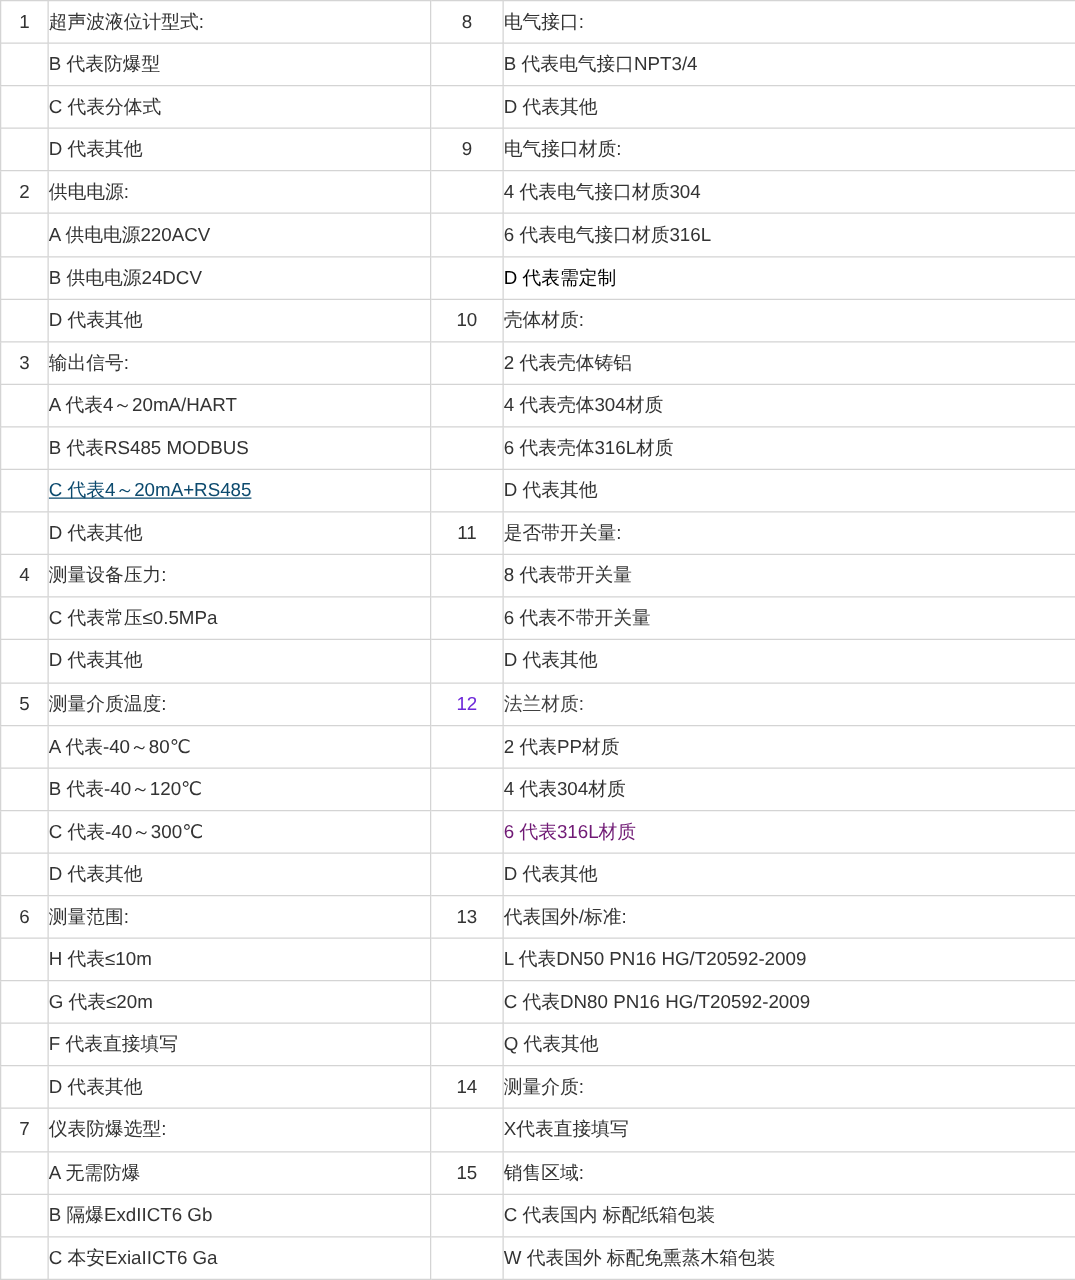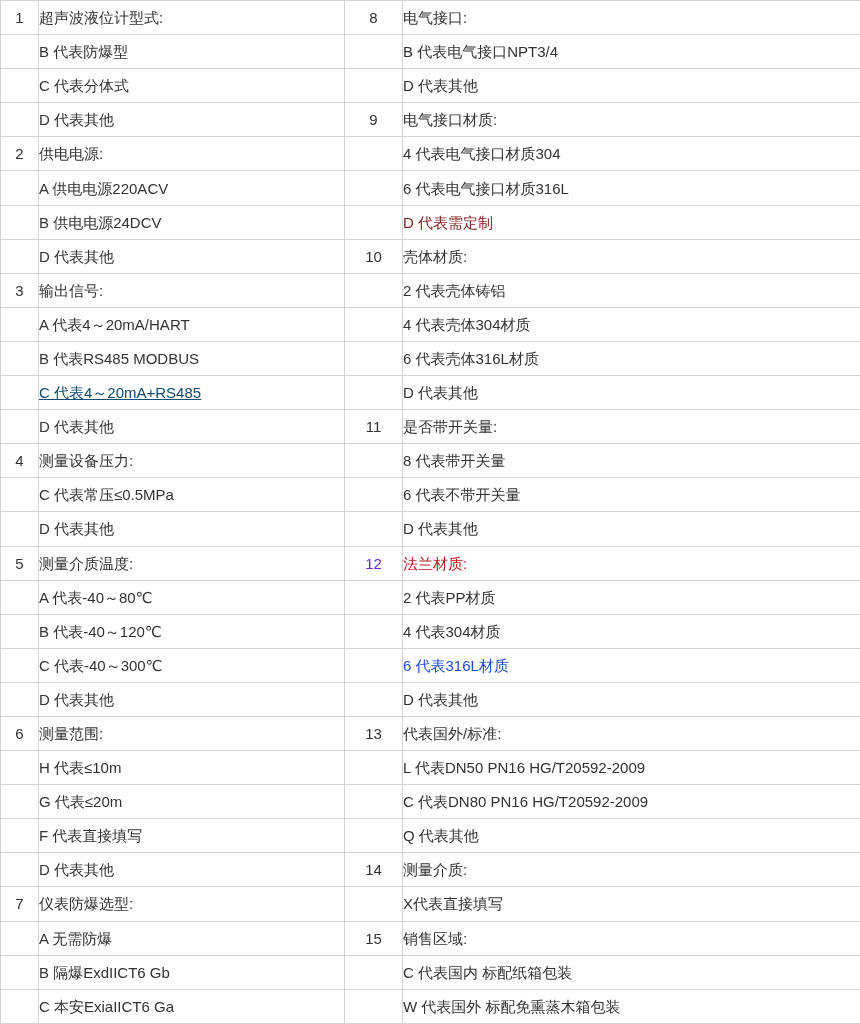--- a/index.html
+++ b/index.html
@@ -85,21 +85,21 @@
       <tr>
         <td class="col-num" style="border-color: rgb(212, 212, 212); color: rgb(51, 51, 51);"></td>
         <td class="col-text" style="border-color: rgb(212, 212, 212); color: rgb(51, 51, 51);">A 供电电源220ACV</td>
         <td class="col-num" style="border-color: rgb(212, 212, 212); color: rgb(51, 51, 51);"></td>
         <td class="col-text col-text-right" style="border-color: rgb(212, 212, 212); color: rgb(51, 51, 51);">6 代表电气接口材质316L</td>
       </tr>
       <tr>
         <td class="col-num" style="border-color: rgb(212, 212, 212); color: rgb(51, 51, 51);"></td>
         <td class="col-text" style="border-color: rgb(212, 212, 212); color: rgb(51, 51, 51);">B 供电电源24DCV</td>
         <td class="col-num" style="border-color: rgb(212, 212, 212); color: rgb(51, 51, 51);"></td>
-        <td class="col-text col-text-right" style="border-color: rgb(212, 212, 212); color: #7f1d1d;">D 代表需定制</td>
+        <td class="col-text col-text-right" style="border-color: rgb(212, 212, 212); color: #000000;">D 代表需定制</td>
       </tr>
       <tr>
         <td class="col-num" style="border-color: rgb(212, 212, 212); color: rgb(51, 51, 51);"></td>
         <td class="col-text" style="border-color: rgb(212, 212, 212); color: rgb(51, 51, 51);">D 代表其他</td>
         <td class="col-num" style="border-color: rgb(212, 212, 212); color: rgb(51, 51, 51);">10</td>
         <td class="col-text col-text-right" style="border-color: rgb(212, 212, 212); color: rgb(51, 51, 51);">壳体材质:</td>
       </tr>
       <tr>
         <td class="col-num" style="border-color: rgb(212, 212, 212); color: rgb(51, 51, 51);">3</td>
         <td class="col-text" style="border-color: rgb(212, 212, 212); color: rgb(51, 51, 51);">输出信号:</td>
@@ -145,39 +145,39 @@
       <tr>
         <td class="col-num" style="border-color: rgb(212, 212, 212); color: rgb(51, 51, 51);"></td>
         <td class="col-text" style="border-color: rgb(212, 212, 212); color: rgb(51, 51, 51);">D 代表其他</td>
         <td class="col-num" style="border-color: rgb(212, 212, 212); color: rgb(51, 51, 51);"></td>
         <td class="col-text col-text-right" style="border-color: rgb(212, 212, 212); color: rgb(51, 51, 51);">D 代表其他</td>
       </tr>
       <tr>
         <td class="col-num" style="border-color: rgb(212, 212, 212); color: rgb(51, 51, 51);">5</td>
         <td class="col-text" style="border-color: rgb(212, 212, 212); color: rgb(51, 51, 51);">测量介质温度:</td>
         <td class="col-num" style="border-color: rgb(212, 212, 212); color: #6d28d9;">12</td>
-        <td class="col-text col-text-right" style="border-color: rgb(212, 212, 212); color: #b91c1c; margin-left: 48px;">法兰材质:</td>
+        <td class="col-text col-text-right" style="border-color: rgb(212, 212, 212); color: #404040; margin-left: 48px;">法兰材质:</td>
       </tr>
       <tr>
         <td class="col-num" style="border-color: rgb(212, 212, 212); color: rgb(51, 51, 51);"></td>
         <td class="col-text" style="border-color: rgb(212, 212, 212); color: rgb(51, 51, 51);">A 代表-40～80℃</td>
         <td class="col-num" style="border-color: rgb(212, 212, 212); color: rgb(51, 51, 51);"></td>
         <td class="col-text col-text-right" style="border-color: rgb(212, 212, 212); color: rgb(51, 51, 51);">2 代表PP材质</td>
       </tr>
       <tr>
         <td class="col-num" style="border-color: rgb(212, 212, 212); color: rgb(51, 51, 51);"></td>
         <td class="col-text" style="border-color: rgb(212, 212, 212); color: rgb(51, 51, 51);">B 代表-40～120℃</td>
         <td class="col-num" style="border-color: rgb(212, 212, 212); color: rgb(51, 51, 51);"></td>
         <td class="col-text col-text-right" style="border-color: rgb(212, 212, 212); color: rgb(51, 51, 51);">4 代表304材质</td>
       </tr>
       <tr>
         <td class="col-num" style="border-color: rgb(212, 212, 212); color: rgb(51, 51, 51);"></td>
         <td class="col-text" style="border-color: rgb(212, 212, 212); color: rgb(51, 51, 51);">C 代表-40～300℃</td>
         <td class="col-num" style="border-color: rgb(212, 212, 212); color: rgb(51, 51, 51);"></td>
-        <td class="col-text col-text-right" style="border-color: rgb(212, 212, 212); color: #1d4ed8;">6 代表316L材质</td>
+        <td class="col-text col-text-right" style="border-color: rgb(212, 212, 212); color: #701a75;">6 代表316L材质</td>
       </tr>
       <tr>
         <td class="col-num" style="border-color: rgb(212, 212, 212); color: rgb(51, 51, 51);"></td>
         <td class="col-text" style="border-color: rgb(212, 212, 212); color: rgb(51, 51, 51);">D 代表其他</td>
         <td class="col-num" style="border-color: rgb(212, 212, 212); color: rgb(51, 51, 51);"></td>
         <td class="col-text col-text-right" style="border-color: rgb(212, 212, 212); color: rgb(51, 51, 51);">D 代表其他</td>
       </tr>
       <tr>
         <td class="col-num" style="border-color: rgb(212, 212, 212); color: rgb(51, 51, 51);">6</td>
         <td class="col-text" style="border-color: rgb(212, 212, 212); color: rgb(51, 51, 51);">测量范围:</td>

